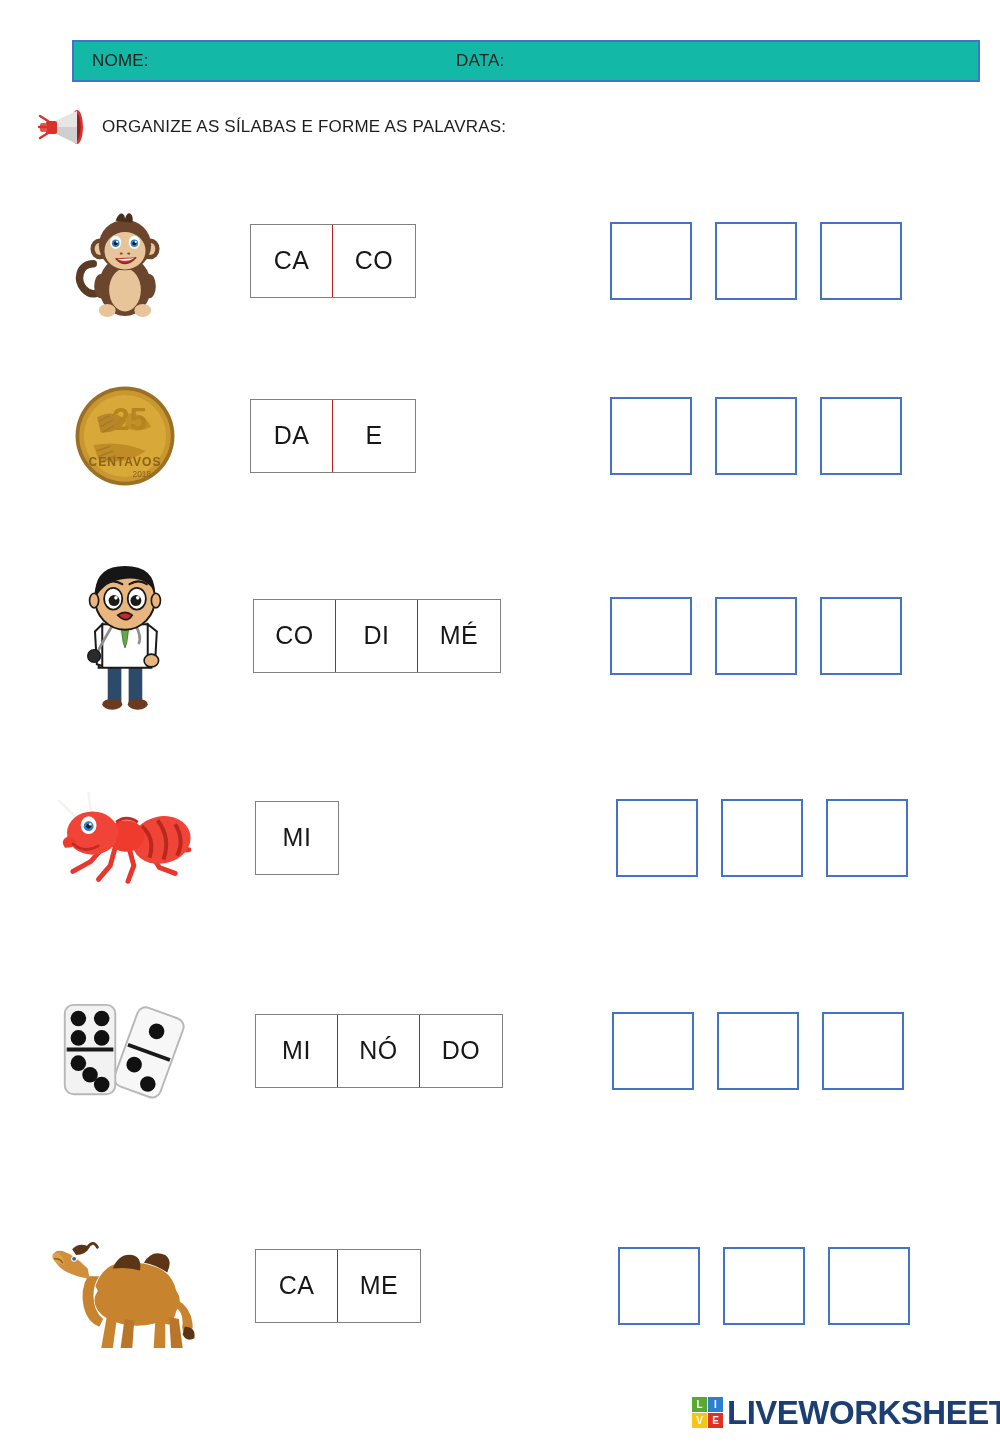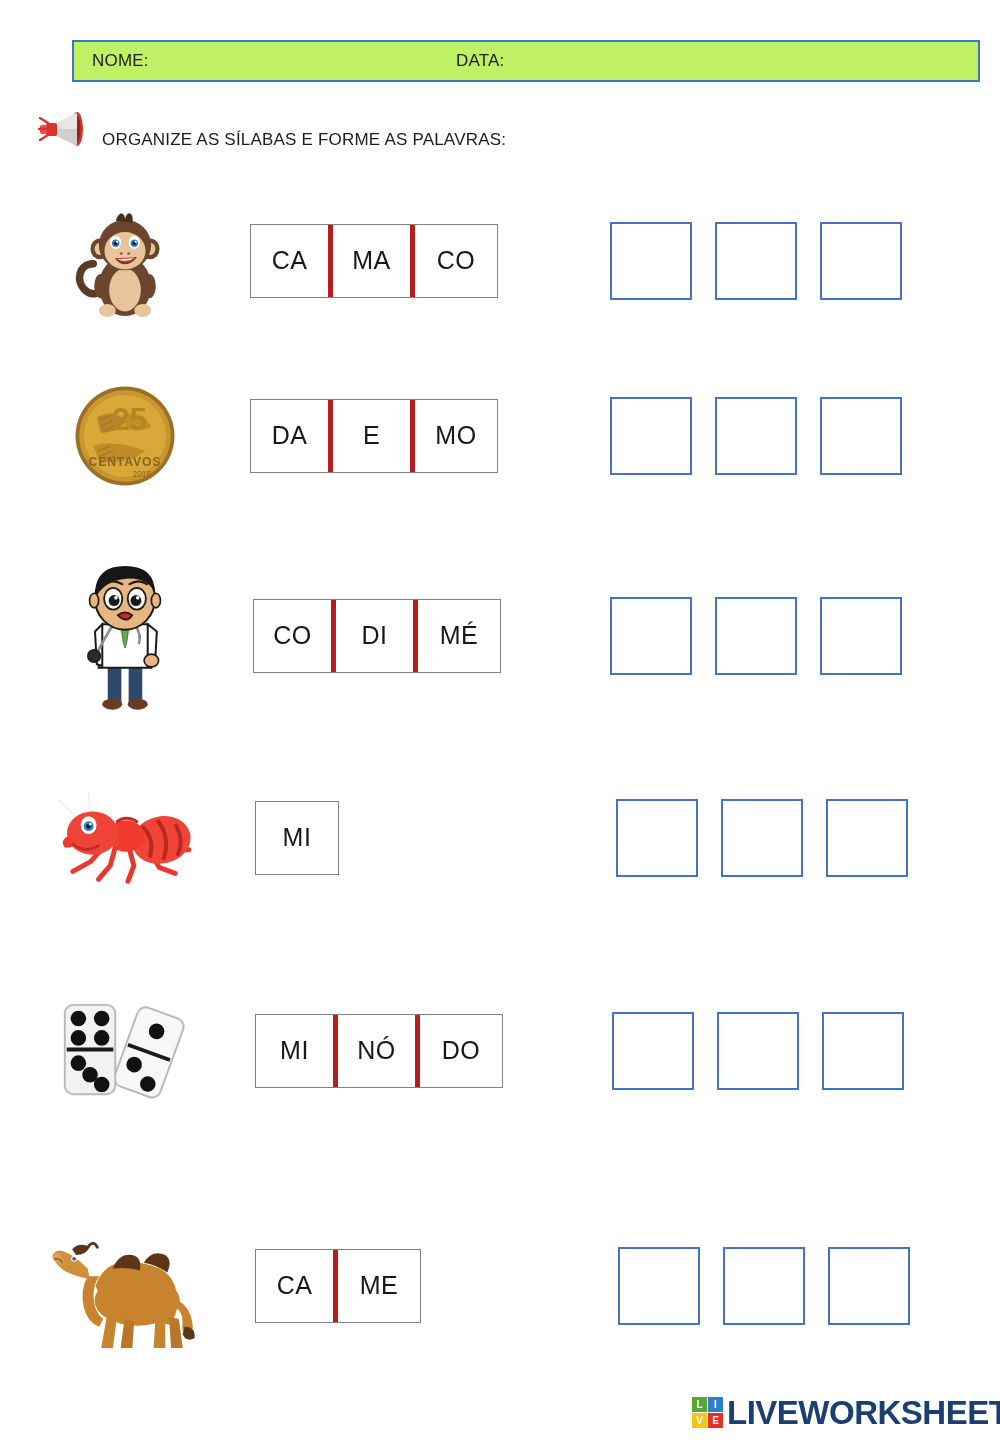--- a/index.html
+++ b/index.html
@@ -17,21 +17,21 @@
 
   
   .header-bar {
     position: absolute;
     left: 72px;
     top: 40px;
     width: 908px;
     height: 42px;
     border: 2px solid #4472c4;
     box-sizing: border-box;
-    background: #bef264;
+    background: #14b8a6;
   }
   .header-field {
     position: absolute;
     top: 50%;
     transform: translateY(-50%);
     font-size: 17px;
     color: #222222;
     letter-spacing: .2px;
     white-space: nowrap;
   }
@@ -39,21 +39,21 @@
   .header-field.data { left: 382px; }
 
   
   .instruction-row {
     position: absolute;
     left: 36px;
     top: 104px;
     width: 700px;
     height: 46px;
     display: flex;
-    align-items: flex-end;
+    align-items: center;
     gap: 12px;
   }
   .megaphone-icon {
     width: 54px;
     height: 42px;
     flex: 0 0 auto;
     display: block;
   }
   .instruction-text {
     font-size: 17px;
@@ -87,21 +87,21 @@
     transform: translateY(-50%);
     display: flex;
     border: 1px solid #808080;
     box-sizing: border-box;
     background: #ffffff;
   }
   .syllable-cell {
     width: 82px;
     height: 72px;
     box-sizing: border-box;
-    border-right: 5px solid #b91c1c;
+    border-right: 1px solid #b91c1c;
     display: flex;
     align-items: center;
     justify-content: center;
     font-size: 25px;
     color: #171717;
     letter-spacing: .5px;
     background: #ffffff;
   }
   .syllable-cell:last-child { border-right: none; }
 
@@ -204,21 +204,20 @@
       <circle cx="51.5" cy="44.5" r="1.2" fill="#ffffff"></circle>
       <circle cx="71.5" cy="44.5" r="1.2" fill="#ffffff"></circle>
       <ellipse cx="56" cy="57" rx="1.7" ry="1.2" fill="#7a5233"></ellipse>
       <ellipse cx="64" cy="57" rx="1.7" ry="1.2" fill="#7a5233"></ellipse>
       <path d="M50 62 Q60 74 72 61" fill="#b33a2b" stroke="#8d2b20" stroke-width="1.5"></path>
       <path d="M52 63 Q61 67 70 62" fill="#ffffff"></path>
     </svg>
   </div>
   <div class="syllable-strip" style="left:250px">
     <div class="syllable-cell">CA</div>
-    <div class="syllable-cell">MA</div>
     <div class="syllable-cell">CO</div>
   </div>
   <div class="answer-strip" style="left:610px">
     <div class="answer-box"></div>
     <div class="answer-box"></div>
     <div class="answer-box"></div>
   </div>
 </div>
 
 <div class="row" style="top:348px">
@@ -239,21 +238,20 @@
           <path d="M34 88 L50 81"></path>
       </g>
       <text x="60" y="92" font-family="Liberation Sans, sans-serif" font-size="13" font-weight="bold" fill="#8a6318" text-anchor="middle" letter-spacing="1">CENTAVOS</text>
       <text x="78" y="104" font-family="Liberation Sans, sans-serif" font-size="9" fill="#8a6318" text-anchor="middle">2018</text>
       <text x="46" y="54" font-family="Liberation Sans, sans-serif" font-size="34" font-weight="bold" fill="#b5851f">25</text>
     </svg>
   </div>
   <div class="syllable-strip" style="left:250px">
     <div class="syllable-cell">DA</div>
     <div class="syllable-cell">E</div>
-    <div class="syllable-cell">MO</div>
   </div>
   <div class="answer-strip" style="left:610px">
     <div class="answer-box"></div>
     <div class="answer-box"></div>
     <div class="answer-box"></div>
   </div>
 </div>
 
 <div class="row" style="top:548px">
   <div class="row-picture">

